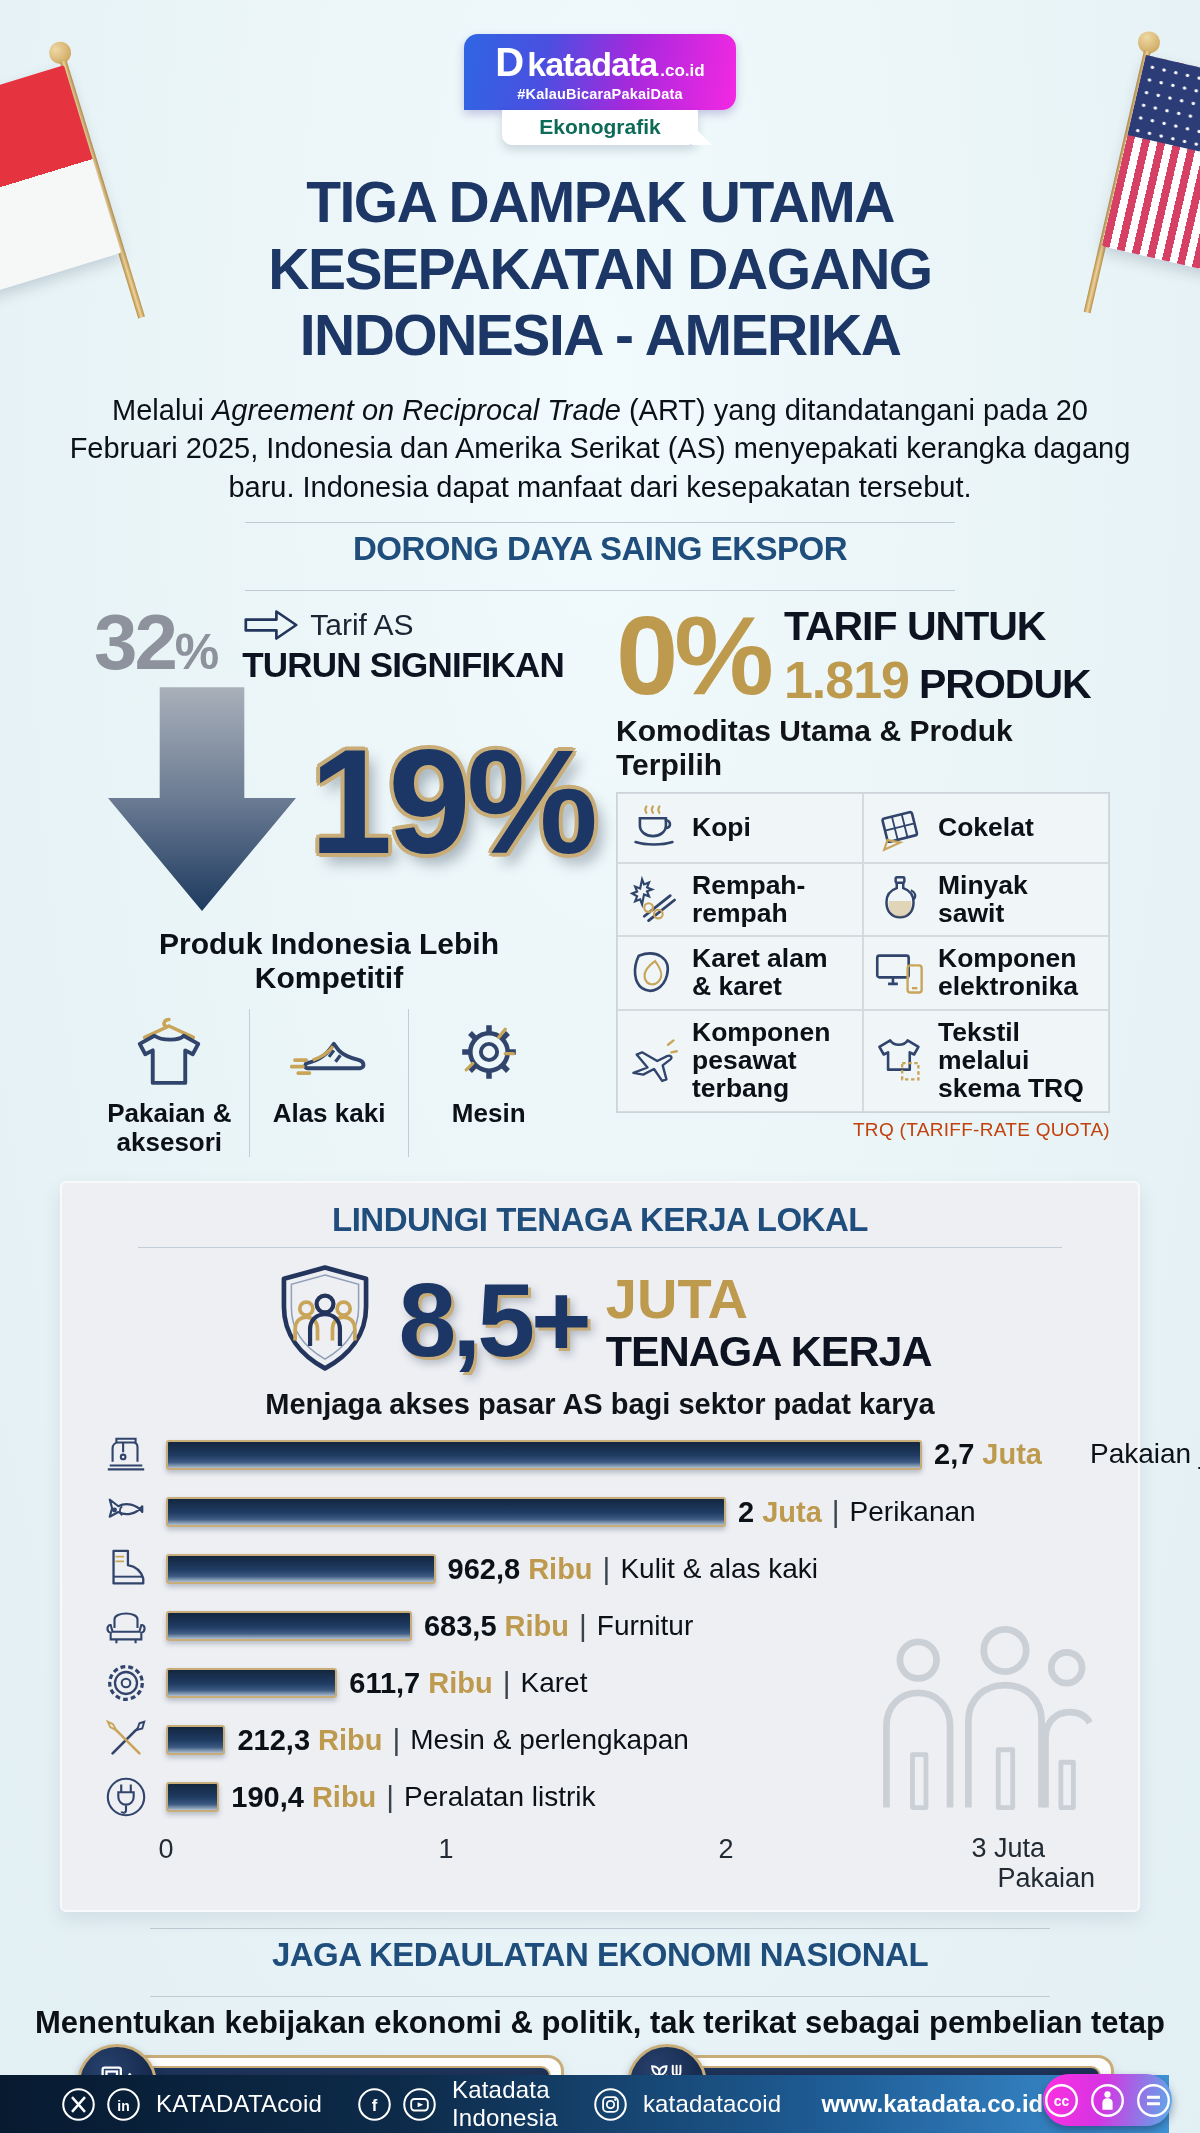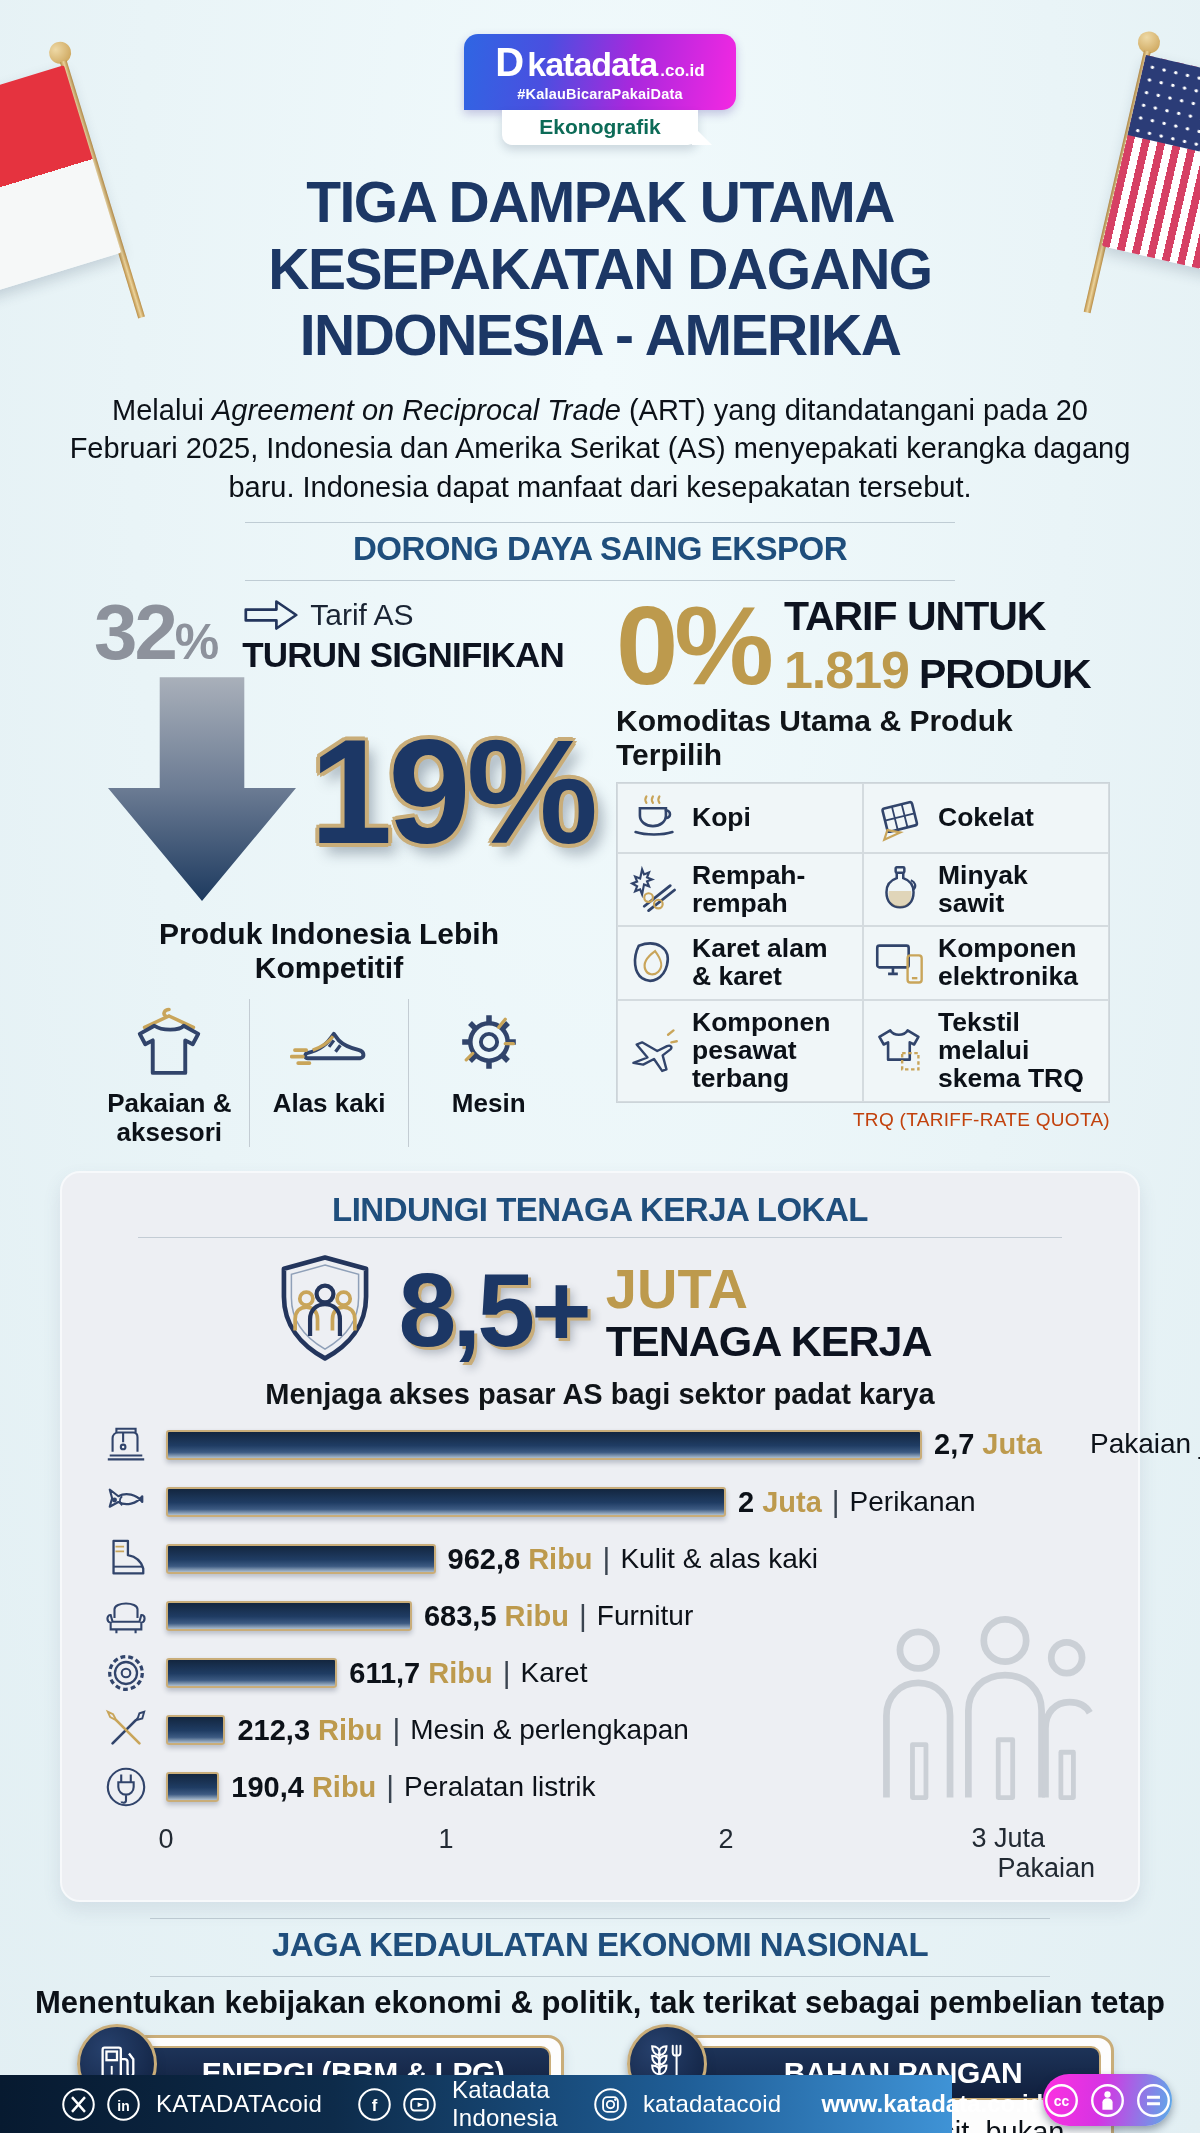--- a/index.html
+++ b/index.html
@@ -52,21 +52,21 @@
   .logoBadge::after{content:"";position:absolute;right:-14px;bottom:0;border:10px solid transparent;border-left-color:#fff;border-bottom-color:#fff;}
 
   
   .title{position:relative;z-index:2;margin-top:24px;text-align:center;color:var(--navy);
     font-size:57px;font-weight:800;line-height:1.17;letter-spacing:-1.5px;}
   .intro{margin:22px auto 0;max-width:1090px;text-align:center;font-size:29px;line-height:1.32;font-weight:500;color:#0c1118;}
   .intro em{font-style:italic;}
 
   
   .secHead{margin:16px auto 0;text-align:center;color:var(--hblue);font-weight:800;
-    border-top:1px solid #bfccd4;border-bottom:1px solid #bfccd4;padding:7px 0 12px;}
+    border-top:1px solid #bfccd4;border-bottom:1px solid #bfccd4;padding:7px 0 22px;}
   .secHead.s1{width:710px;font-size:33px;letter-spacing:-.5px;}
   .secHead.s3{width:900px;font-size:33px;letter-spacing:-.5px;}
 
   
   .s1cols{display:flex;justify-content:center;gap:48px;margin-top:12px;padding:0 70px;}
   .s1-left{width:478px;}
   .row32{display:flex;align-items:flex-start;gap:26px;margin-left:4px;}
   .pct32{color:var(--gray32);font-weight:800;font-size:78px;line-height:1;letter-spacing:-3px;}
   .pct32 .sign{font-size:50px;}
   .turun{padding-top:4px;}
@@ -93,21 +93,21 @@
   .zcount{font-size:52px;font-weight:800;color:var(--gold);letter-spacing:-1px;}
   .zprod{font-size:41px;font-weight:800;color:#0d1320;letter-spacing:-1px;}
   .komoditas{font-size:30px;font-weight:700;margin-top:4px;}
   .ptable{display:grid;grid-template-columns:1fr 1fr;margin-top:10px;border:1px solid #ccd4d9;background:#f0f6f8;}
   .pcell{display:flex;align-items:center;gap:12px;padding:8px 10px;border:1px solid #d4dbdf;min-height:62px;}
   .pcell svg{width:52px;height:52px;flex:none;}
   .pcell .lbl{font-size:26.5px;font-weight:600;line-height:1.05;color:#0c1118;}
   .trqNote{text-align:right;font-size:19px;color:#c2410c;margin-top:6px;letter-spacing:.3px;}
 
   
-  .card2{position:relative;width:1080px;margin:24px auto 0;background:#edeff3;border-radius:20px;
+  .card2{position:relative;width:1080px;margin:24px auto 0;background:#edeff3;border-radius:6px;
     border:2px solid #f7f9fb;box-shadow:0 8px 18px rgba(70,90,120,.12);padding:14px 36px 18px;}
   .card2 h2{text-align:center;color:var(--hblue);font-size:33px;font-weight:800;letter-spacing:-.5px;
     padding-bottom:8px;border-bottom:1px solid #c3ccd4;margin:4px 40px 0;}
   .bigRow{display:flex;align-items:center;justify-content:center;gap:18px;margin-top:14px;}
   .shield svg{width:112px;height:112px;}
   .bigNum{font-size:104px;font-weight:800;color:var(--navy);letter-spacing:-4px;line-height:.95;
     text-shadow:3px 3px 0 var(--goldlight),5px 6px 10px rgba(30,45,70,.3);}
   .bigRight{padding-top:4px;}
   .bigUnit{font-size:56px;font-weight:800;color:var(--gold);letter-spacing:0px;line-height:1;}
   .bigLabel{font-size:43px;font-weight:800;color:#0d1320;letter-spacing:-1px;line-height:1.05;margin-top:2px;}
@@ -141,21 +141,21 @@
   .card3{position:relative;width:478px;background:#fdfdfd;border:3px solid var(--goldlight);border-radius:16px;
     box-shadow:0 6px 12px rgba(70,90,120,.15);padding-bottom:4px;}
   .c3head{margin:8px 10px 0 14px;background:linear-gradient(180deg,#1d3358,#101f3d);border:2px solid var(--goldlight);
     border-radius:10px;height:54px;display:flex;align-items:center;justify-content:center;
     color:#fff;font-size:30px;font-weight:800;letter-spacing:-.5px;padding-left:52px;}
   .c3icon{position:absolute;left:-12px;top:-14px;width:80px;height:80px;border-radius:50%;
     background:radial-gradient(circle at 35% 30%,#27416d,#0e1e3c);border:3px solid var(--goldlight);
     display:flex;align-items:center;justify-content:center;box-shadow:0 4px 8px rgba(20,35,60,.35);}
   .c3icon svg{width:46px;height:46px;}
   .c3body{padding:14px 26px 16px;text-align:center;font-size:29px;line-height:1.28;font-weight:500;color:#0c1118;}
-  .footer{position:absolute;left:0;bottom:0;width:952px;height:58px;display:flex;align-items:center;
+  .footer{position:absolute;left:0;bottom:0;width:1169px;height:58px;display:flex;align-items:center;
     background:linear-gradient(90deg,#071a30 0%,#0d2b4a 35%,#1f5e97 72%,#3f93d6 100%);
     color:#fff;padding:0 34px 0 60px;font-size:24px;}
   .footer .sicon{display:flex;margin-right:8px;}
   .footer .sicon svg{width:37px;height:37px;}
   .handle{font-weight:500;margin-right:34px;margin-left:6px;letter-spacing:.2px;}
   .web{font-weight:600;margin-left:6px;}
   .ccBadge{margin-left:auto;display:flex;align-items:center;justify-content:center;gap:9px;width:152px;height:52px;
     border-radius:26px;background:linear-gradient(100deg,#ff2fe0 0%,#d634e3 45%,#58aee9 100%);
     box-shadow:0 4px 8px rgba(20,35,60,.4);transform:translateY(-4px);}
   .ccBadge svg{width:37px;height:37px;}

